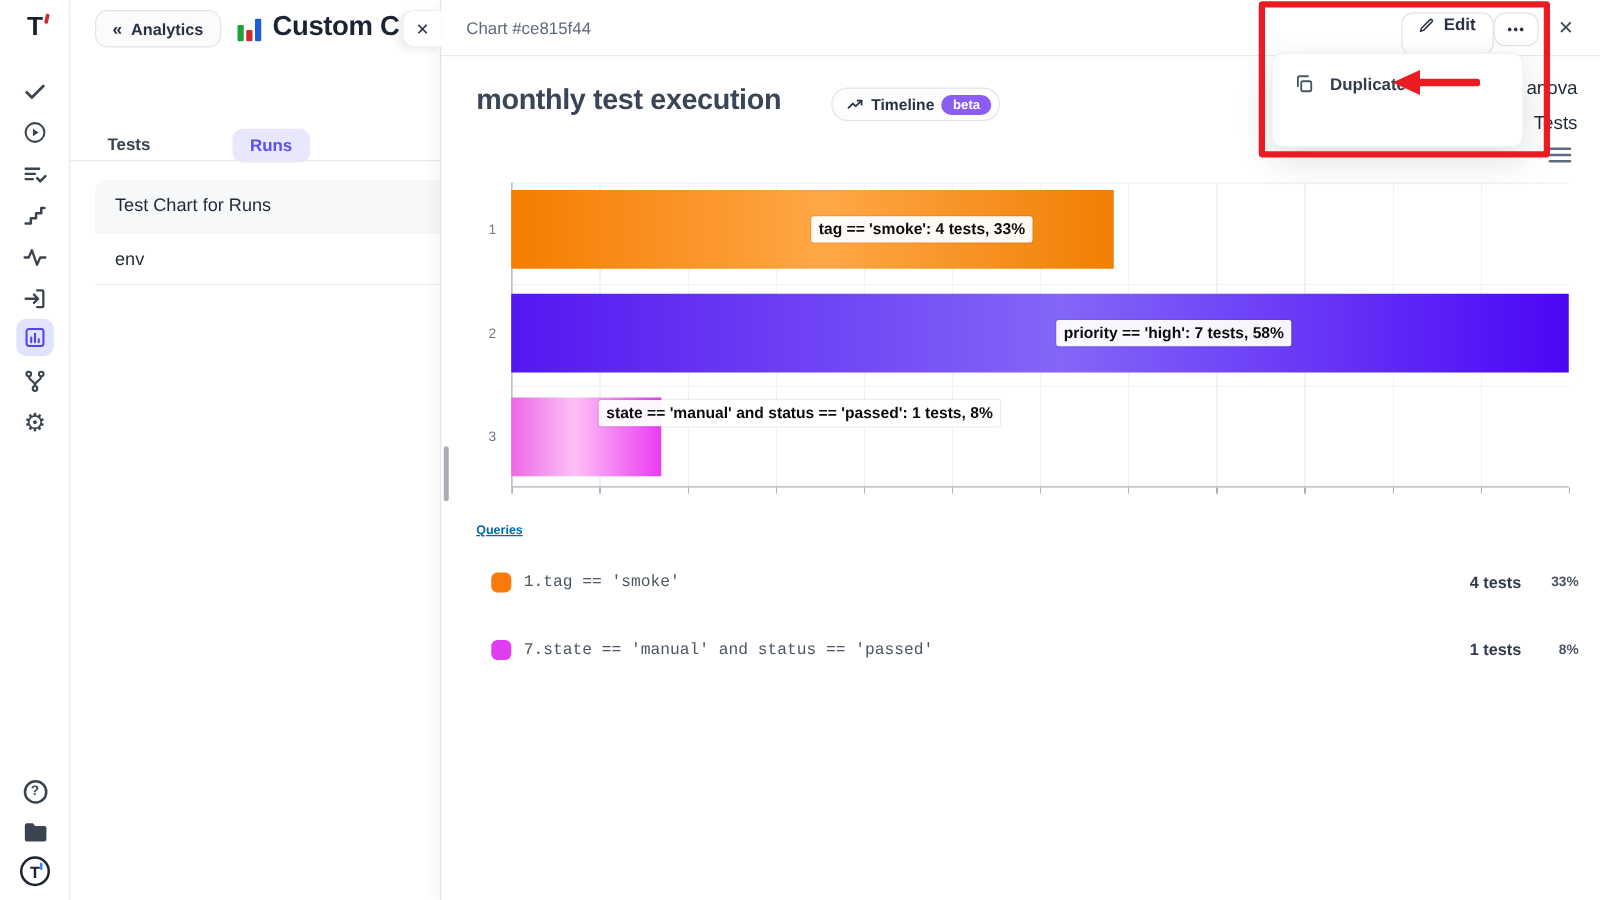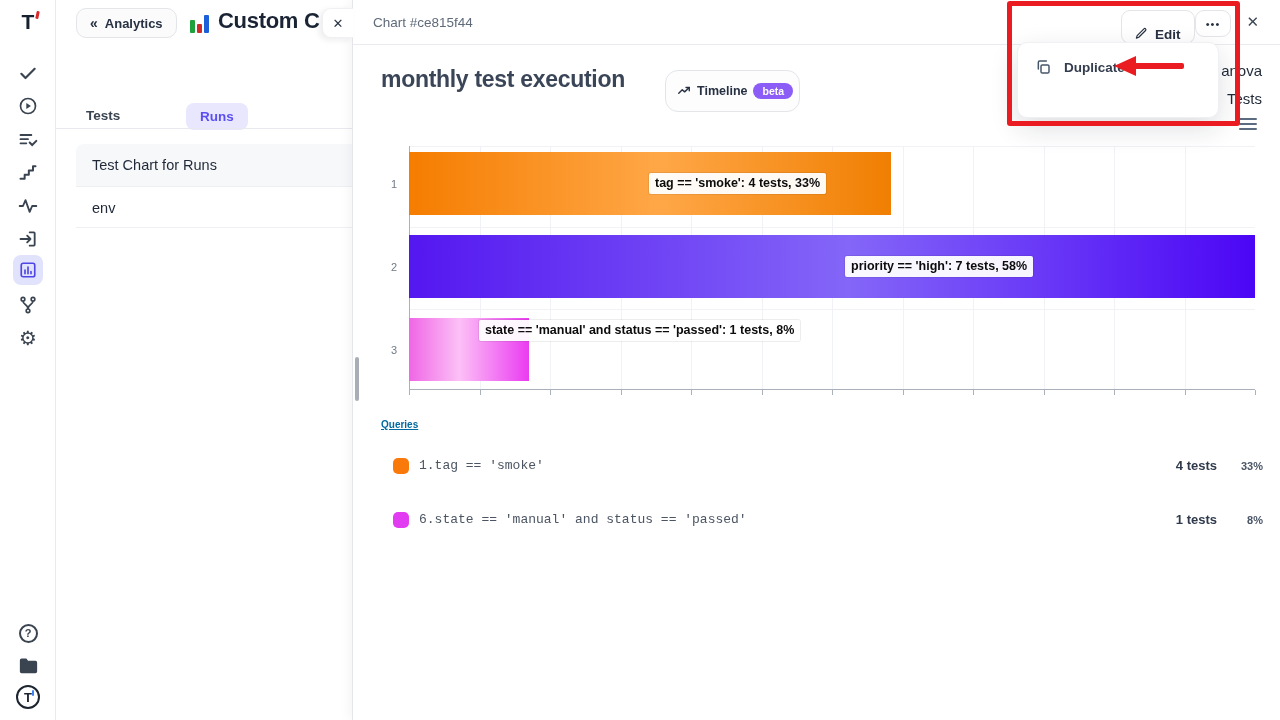--- a/index.html
+++ b/index.html
@@ -35,31 +35,31 @@
   #row-0 { top:144px; height:43px; background:#f7f8fa; border-radius:8px 0 0 0; border-bottom:1px solid #edeff3; }
   #row-1 { top:188px; height:40px; background:#fff; border-bottom:1px solid #edeff3; }
 
   
   #overlay { position:absolute; left:352px; top:0; width:928px; height:720px; background:#fff; border-left:1px solid #e4e6ea; box-shadow:-4px 0 10px rgba(20,30,50,0.04); }
   #notch-close { position:absolute; left:-31px; top:8px; width:31px; height:30px; background:#fff; border:1px solid #eef0f3; border-right:none; border-radius:9px 0 0 9px; box-shadow:-3px 2px 6px rgba(20,30,50,0.08); display:flex; align-items:center; justify-content:center; font-size:13px; color:#2d3748; cursor:pointer; }
   #overlay-header-title { position:absolute; left:20px; top:15px; font-size:13.5px; color:#5f6b7a; }
   #overlay-header-divider { position:absolute; left:0; top:44px; width:928px; height:1px; background:#e9ebef; }
   #scroll-thumb { position:absolute; left:2px; top:357px; width:4px; height:44px; background:#a9aeb6; border-radius:2px; }
 
-  #edit-btn { position:absolute; left:768px; top:10px; height:27px; padding:16px 13px; display:flex; align-items:flex-start; gap:7px; background:#fff; border:1px solid #e3e5e9; border-radius:9px; font-size:13.5px; font-weight:600; color:#273142; cursor:pointer; }
+  #edit-btn { position:absolute; left:768px; top:10px; height:27px; padding:16px 13px; display:flex; align-items:flex-end; gap:7px; background:#fff; border:1px solid #e3e5e9; border-radius:9px; font-size:13.5px; font-weight:600; color:#273142; cursor:pointer; }
   #more-btn { position:absolute; left:842px; top:10px; width:36px; height:27px; display:flex; align-items:center; justify-content:center; background:#fff; border:1px solid #e3e5e9; border-radius:9px; font-size:11px; letter-spacing:1px; color:#273142; cursor:pointer; }
   #panel-close { position:absolute; right:21px; top:13px; font-size:15px; color:#3f4956; cursor:pointer; }
   .fragment { position:absolute; right:18px; font-size:15px; color:#1f2937; white-space:nowrap; }
   #fragment-0 { top:62px; } #fragment-1 { top:90px; }
   #chart-menu-icon { position:absolute; right:23px; top:118px; width:18px; height:13px; cursor:pointer; }
   #chart-menu-icon i { position:absolute; left:0; width:18px; height:2px; background:#5c6c80; border-radius:1px; }
   #chart-menu-icon i:nth-child(1){top:0} #chart-menu-icon i:nth-child(2){top:5px} #chart-menu-icon i:nth-child(3){top:10px}
 
   #chart-title { position:absolute; left:28px; top:66px; font-size:23px; font-weight:800; color:#3a4557; letter-spacing:-0.3px; }
-  #timeline-btn { position:absolute; left:312px; top:70px; height:42px; padding:0 6px 0 11px; display:flex; align-items:center; gap:6px; background:#fdfdfe; border:1px solid #e3e5e9; border-radius:13px; cursor:pointer; }
+  #timeline-btn { position:absolute; left:312px; top:70px; height:27px; padding:0 6px 0 11px; display:flex; align-items:center; gap:6px; background:#fdfdfe; border:1px solid #e3e5e9; border-radius:13px; cursor:pointer; }
   #timeline-btn .lbl { font-size:12.5px; font-weight:700; color:#273142; }
   #beta-badge { background:#8b5cf6; color:#fff; font-size:10.5px; font-weight:700; border-radius:9px; padding:2px 9px; }
 
   
   #plot { position:absolute; left:56px; top:146px; width:846px; height:244px;
     border-left:1px solid #aab1bb; border-bottom:1px solid #aab1bb;
     background:
       repeating-linear-gradient(180deg, #f1f2f5 0 1px, transparent 1px 81.3px),
       repeating-linear-gradient(90deg, transparent 0 69.5px, #f1f2f5 69.5px 70.5px);
   }
@@ -246,21 +246,21 @@
     <h3 id="queries-heading">Queries</h3>
 
     <div class="q-row" id="q-row-0">
       <span class="q-swatch" style="background:#f9790b;"></span>
       <span class="q-text">1.tag == 'smoke'</span>
       <span class="q-tests">4 tests</span>
       <span class="q-pct">33%</span>
     </div>
     <div class="q-row" id="q-row-2">
       <span class="q-swatch" style="background:#e23cf2;"></span>
-      <span class="q-text">6.state == 'manual' and status == 'passed'</span>
+      <span class="q-text">7.state == 'manual' and status == 'passed'</span>
       <span class="q-tests">1 tests</span>
       <span class="q-pct">8%</span>
     </div>
 
     <div id="dropdown">
       <div class="menu-item" id="menu-item-duplicate">
         <svg width="16" height="16" viewBox="0 0 24 24" fill="none" stroke="#475569" stroke-width="2.2" stroke-linecap="round" stroke-linejoin="round">
             <rect x="9" y="9" width="12" height="12" rx="2"></rect>
             <path d="M5 15V5a2 2 0 012-2h10"></path>
           </svg>

